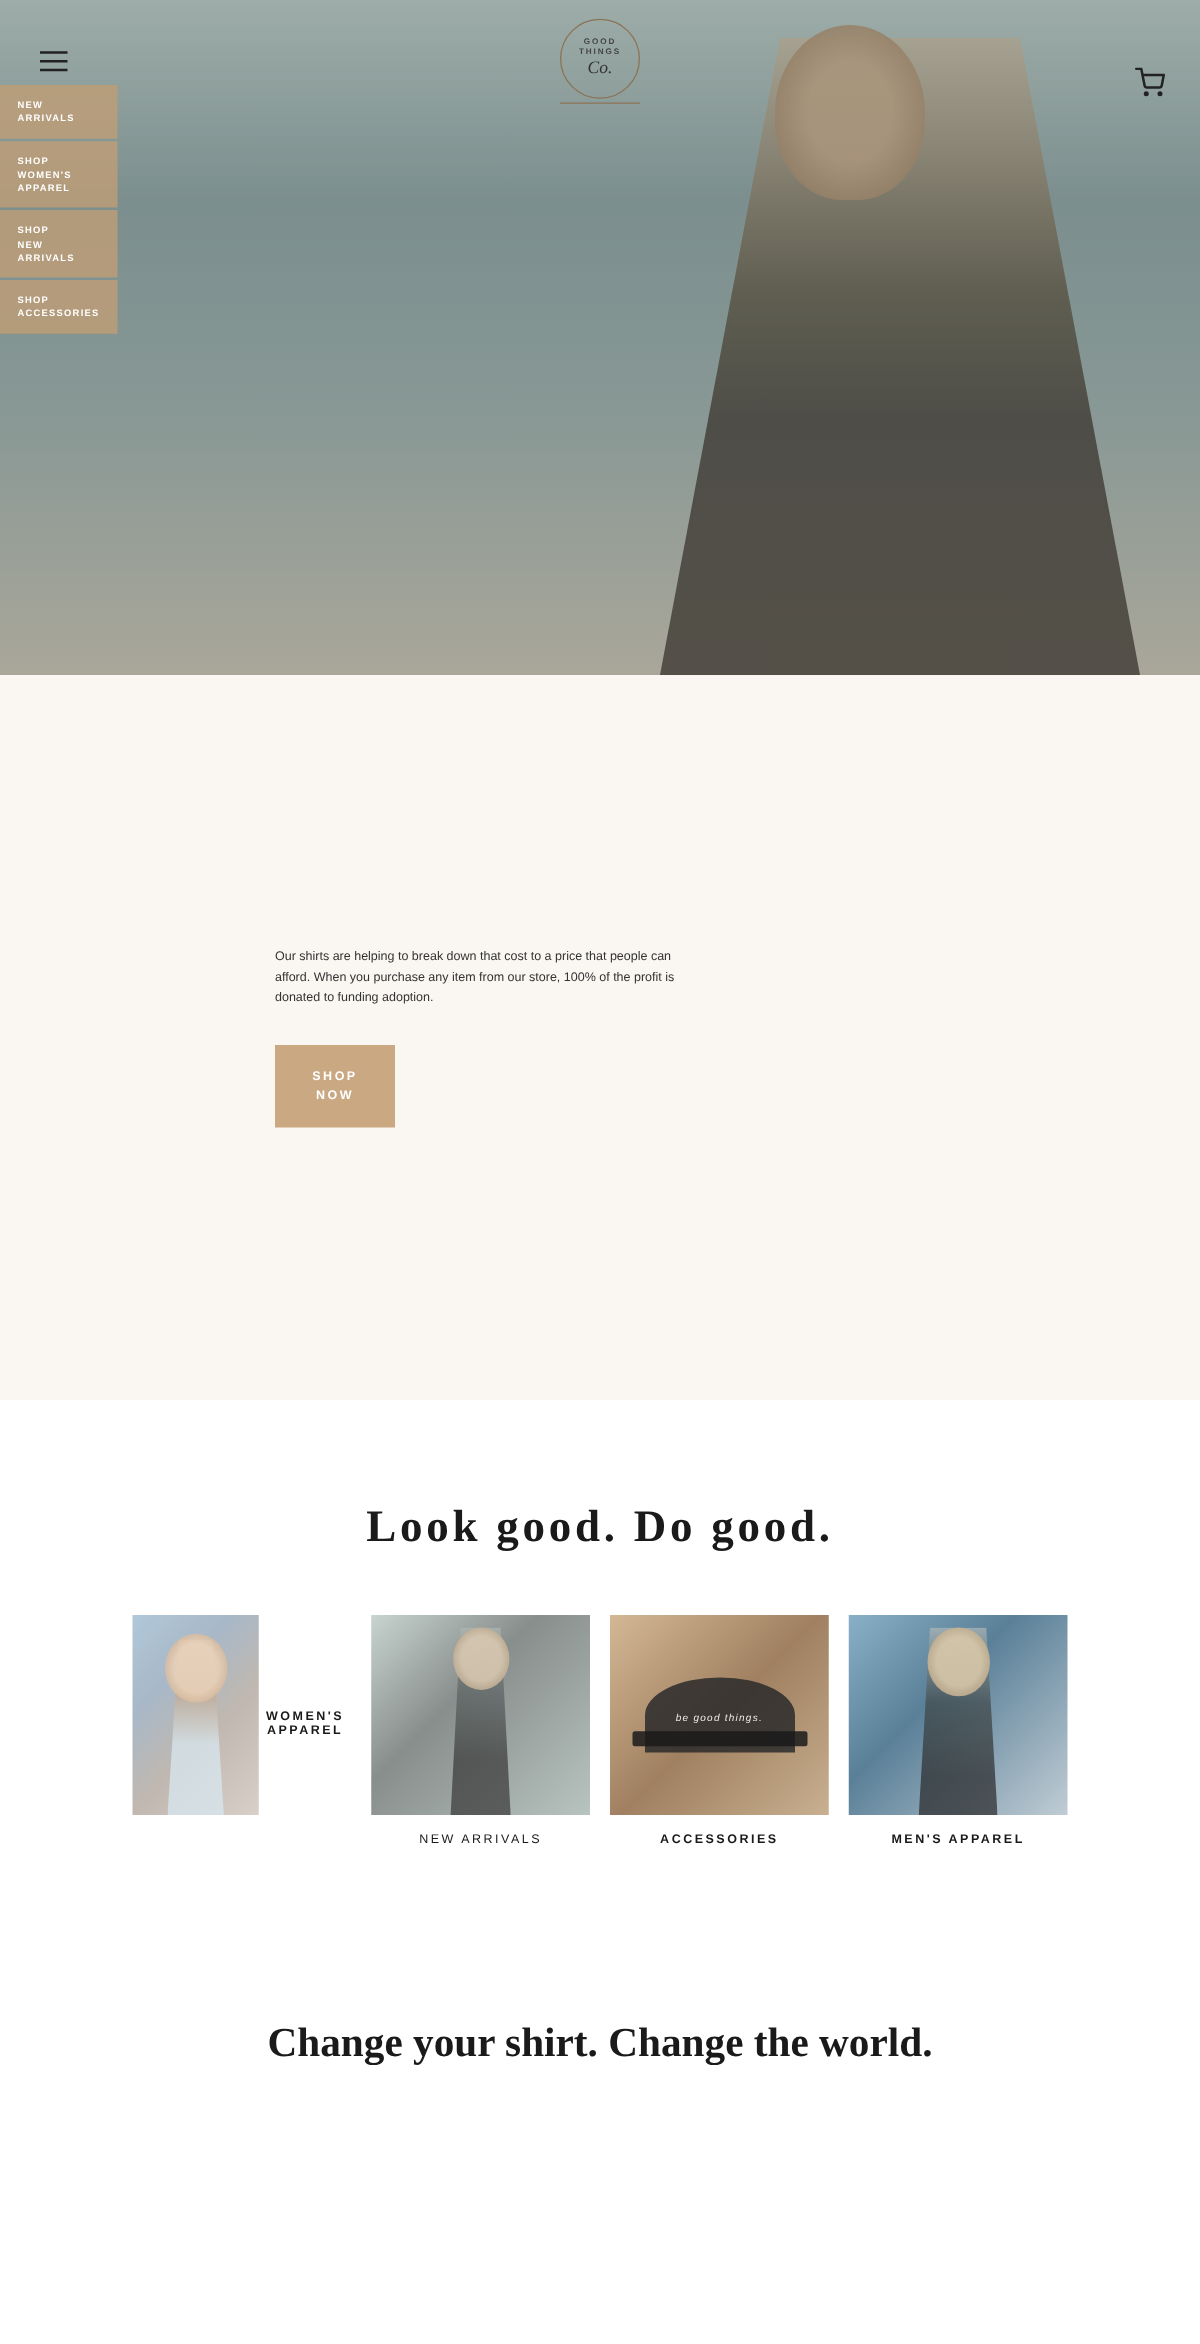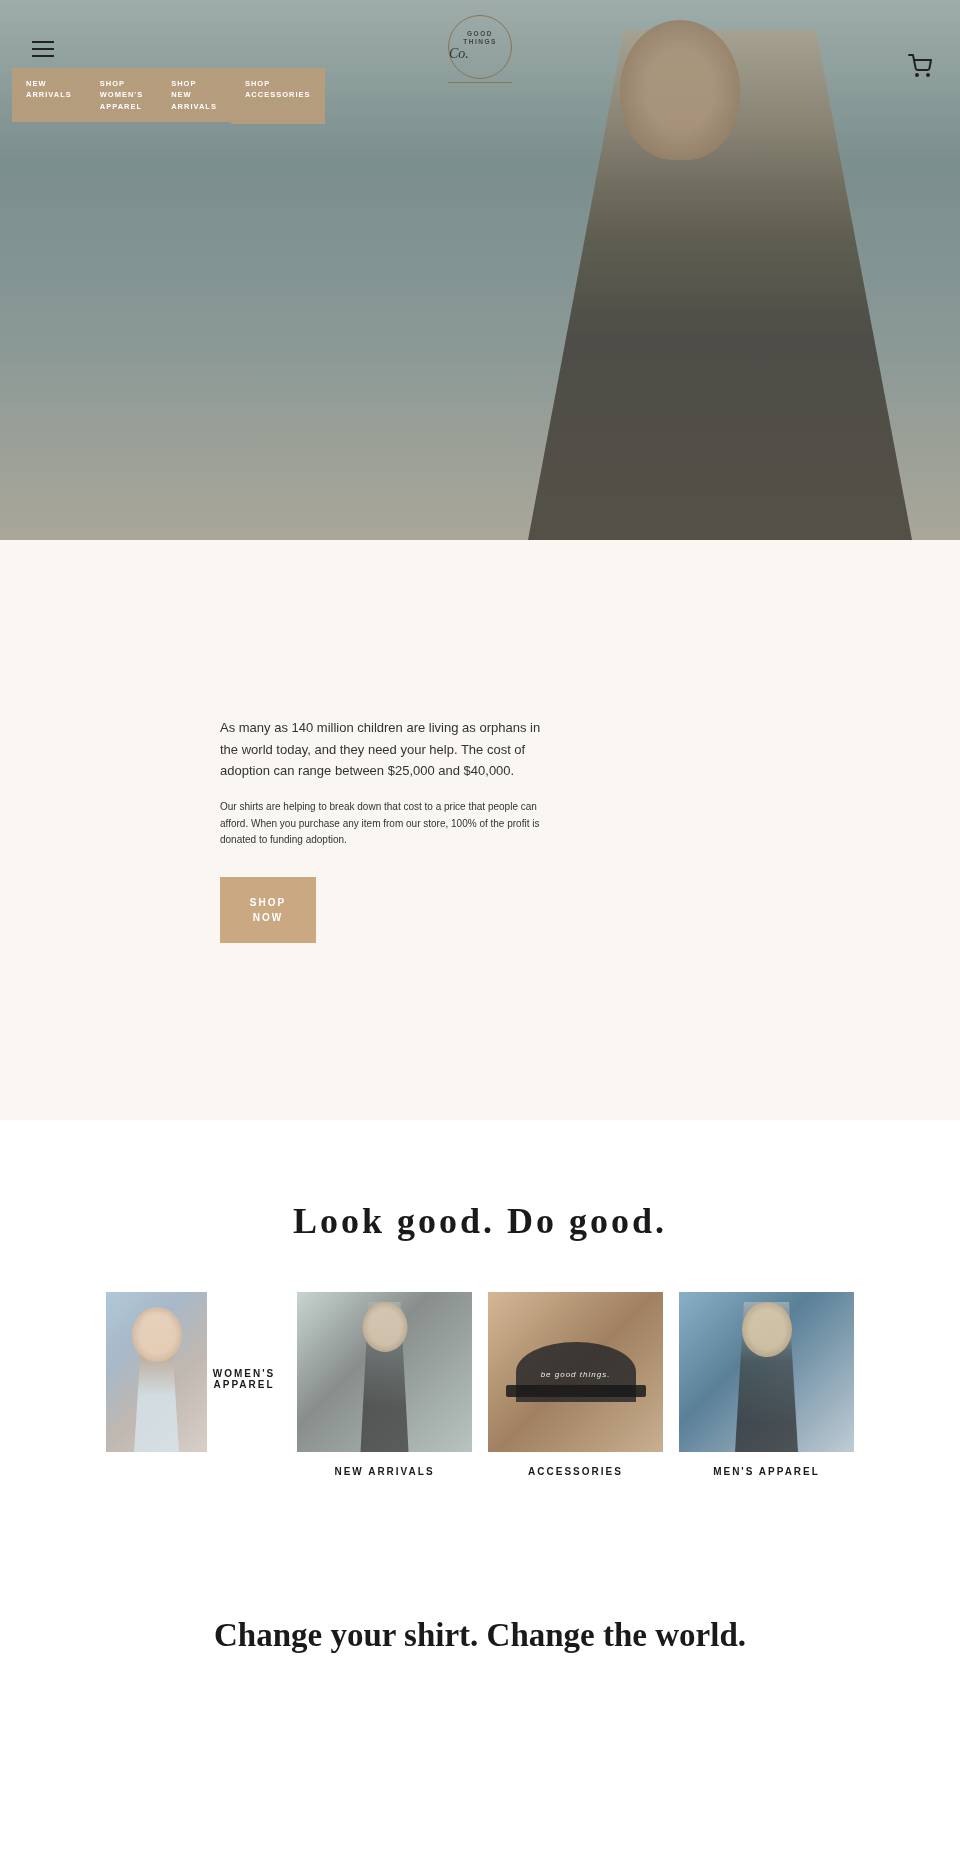--- a/index.html
+++ b/index.html
@@ -22,56 +22,55 @@
   <div style="position:absolute;top:0;left:0;right:0;bottom:0;background:rgba(80,90,88,0.25);"></div>
 
   <div style="position:absolute;top:0;left:0;right:0;display:flex;align-items:center;justify-content:space-between;padding:14px 28px;z-index:50;">
     <div style="display:flex;flex-direction:column;gap:5px;cursor:pointer;padding:4px;">
       <span style="display:block;width:22px;height:2px;background:#222;"></span>
       <span style="display:block;width:22px;height:2px;background:#222;"></span>
       <span style="display:block;width:22px;height:2px;background:#222;"></span>
     </div>
 
     <div style="position:absolute;left:50%;transform:translateX(-50%);display:flex;flex-direction:column;align-items:center;cursor:pointer;">
-      <div style="width:64px;height:64px;border-radius:50%;border:1.5px solid #8B7355;display:flex;flex-direction:column;justify-content:center;">
+      <div style="width:64px;height:64px;border-radius:50%;border:1.5px solid #8B7355;display:flex;flex-direction:column;align-items:center;justify-content:center;">
         <span style="font-size:6.5px;font-family:sans-serif;letter-spacing:1.5px;color:#444;text-transform:uppercase;font-weight:600;text-align:center;line-height:1.2;">GOOD THINGS</span>
         <span style="font-size:14px;font-family:Georgia,serif;color:#333;font-style:italic;margin:1px 0;">Co.</span>
       </div>
       <div style="width:64px;height:1px;background:#8B7355;margin-top:3px;"></div>
     </div>
 
     <div style="cursor:pointer;font-size:20px;color:#222;margin-top:40px;">
       
       <svg width="24" height="24" viewBox="0 0 24 24" fill="none" stroke="#222" stroke-width="2" stroke-linecap="round" stroke-linejoin="round">
         <circle cx="9" cy="21" r="1"></circle>
         <circle cx="20" cy="21" r="1"></circle>
         <path d="M1 1h4l2.68 13.39a2 2 0 0 0 2 1.61h9.72a2 2 0 0 0 2-1.61L23 6H6"></path>
       </svg>
     </div>
   </div>
 
-  <div style="position:absolute;left:0;top:68px;display:flex;flex-direction:row;gap:0;z-index:20;padding-left:12px;">
+  <div style="position:absolute;left:0;top:68px;display:flex;flex-direction:column;gap:0;z-index:20;">
     <div style="background:rgba(190,158,118,0.82);padding:10px 14px;cursor:pointer;margin-bottom:2px;min-width:52px;">
       <div style="font-family:sans-serif;font-size:7.5px;font-weight:700;letter-spacing:1px;color:#fff;text-transform:uppercase;line-height:1.5;">NEW<br>ARRIVALS</div>
     </div>
     <div style="background:rgba(190,158,118,0.82);padding:10px 14px;cursor:pointer;margin-bottom:2px;min-width:52px;">
       <div style="font-family:sans-serif;font-size:7.5px;font-weight:700;letter-spacing:1px;color:#fff;text-transform:uppercase;line-height:1.5;">SHOP<br>WOMEN'S<br>APPAREL</div>
     </div>
     <div style="background:rgba(190,158,118,0.82);padding:10px 14px;cursor:pointer;margin-bottom:2px;min-width:52px;">
       <div style="font-family:sans-serif;font-size:7.5px;font-weight:700;letter-spacing:1px;color:#fff;text-transform:uppercase;line-height:1.5;">SHOP<br>NEW<br>ARRIVALS</div>
     </div>
     <div style="background:rgba(190,158,118,0.82);padding:10px 14px;cursor:pointer;min-width:52px;">
       <div style="font-family:sans-serif;font-size:7.5px;font-weight:700;letter-spacing:1px;color:#fff;text-transform:uppercase;line-height:1.5;">SHOP<br>ACCESSORIES</div>
     </div>
   </div>
 
 </div>
 
 <div style="background:#faf7f2;padding:110px 60px 110px 220px;min-height:580px;display:flex;flex-direction:column;justify-content:center;">
-  <p style="font-family:sans-serif;font-size:13px;color:#333;line-height:1.65;max-width:340px;margin-bottom:18px;">As many as 140 million children are living as orphans in the world today, and they need your help. The cost of adoption can range between $25,000 and $40,000.</p>
   <p style="font-family:sans-serif;font-size:10px;color:#333;line-height:1.65;max-width:340px;">Our shirts are helping to break down that cost to a price that people can afford. When you purchase any item from our store, 100% of the profit is donated to funding adoption.</p>
   <button style="display:inline-block;background:#c9a882;color:#fff;font-family:sans-serif;font-size:10px;font-weight:700;letter-spacing:2px;text-transform:uppercase;padding:18px 20px;cursor:pointer;border:none;margin-top:28px;width:96px;text-align:center;line-height:1.5;">SHOP<br>NOW</button>
 </div>
 
 <div style="background:#fff;padding:80px 50px 60px 50px;text-align:center;">
   <h2 style="font-family:Liberation Serif, serif;font-size:36px;font-weight:bold;color:#1a1a1a;letter-spacing:3px;margin-bottom:50px;">Look good.  Do good.</h2>
 
   <div style="display:flex;gap:16px;justify-content:center;align-items:flex-start;">
 
     <div style="display:flex;flex-direction:row;align-items:center;cursor:pointer;flex:1;max-width:175px;">
@@ -81,21 +80,21 @@
         <div style="position:absolute;top:15px;left:50%;transform:translateX(-50%);width:50px;height:55px;background:radial-gradient(ellipse,#e8d0b8 50%,#c8a888 90%);border-radius:50%;opacity:0.9;"></div>
       </div>
       <span style="font-family:sans-serif;font-size:10px;font-weight:700;letter-spacing:2px;text-transform:uppercase;color:#1a1a1a;">WOMEN'S APPAREL</span>
     </div>
 
     <div style="display:flex;flex-direction:column;align-items:center;cursor:pointer;flex:1;max-width:175px;">
       <div style="width:100%;height:160px;overflow:hidden;margin-bottom:14px;background:linear-gradient(135deg,#c8d4d0 0%,#888e8c 40%,#b8c4c0 100%);position:relative;">
         <div style="position:absolute;bottom:0;left:50%;transform:translateX(-50%);width:80px;height:150px;background:linear-gradient(180deg,#b0b8b4 0%,#606868 30%,#383838 70%);clip-path:polygon(30% 0%,70% 0%,80% 100%,20% 100%);opacity:0.7;"></div>
         <div style="position:absolute;top:10px;left:50%;transform:translateX(-50%);width:45px;height:50px;background:radial-gradient(ellipse,#d8c8b0 50%,#b0987c 90%);border-radius:50%;opacity:0.9;"></div>
       </div>
-      <span style="font-family:sans-serif;font-size:10px;font-weight:700;letter-spacing:2px;text-transform:uppercase;color:#1a1a1a;">NEW ARRIVALS</span>
+      <span style="font-family:sans-serif;font-size:10px;font-weight:400;letter-spacing:2px;text-transform:uppercase;color:#1a1a1a;">NEW ARRIVALS</span>
     </div>
 
     <div style="display:flex;flex-direction:column;align-items:center;cursor:pointer;flex:1;max-width:175px;text-align:right;">
       <div style="width:100%;height:160px;overflow:hidden;margin-bottom:14px;background:linear-gradient(135deg,#d4b896 0%,#a08060 50%,#c8b090 100%);position:relative;">
 
         <div style="position:absolute;top:50%;left:50%;transform:translate(-50%,-50%);width:120px;height:60px;background:#2a2a2a;border-radius:50% 50% 0 0;opacity:0.85;"></div>
         <div style="position:absolute;top:58%;left:50%;transform:translateX(-50%);width:140px;height:12px;background:#1a1a1a;border-radius:2px;opacity:0.85;"></div>
         <div style="position:absolute;top:50%;left:50%;transform:translate(-50%,-50%) translateY(2px);font-size:8px;color:#fff;font-family:sans-serif;letter-spacing:1px;opacity:0.9;font-style:italic;white-space:nowrap;">be good things.</div>
       </div>
       <span style="font-family:sans-serif;font-size:10px;font-weight:700;letter-spacing:2px;text-transform:uppercase;color:#1a1a1a;">ACCESSORIES</span>

